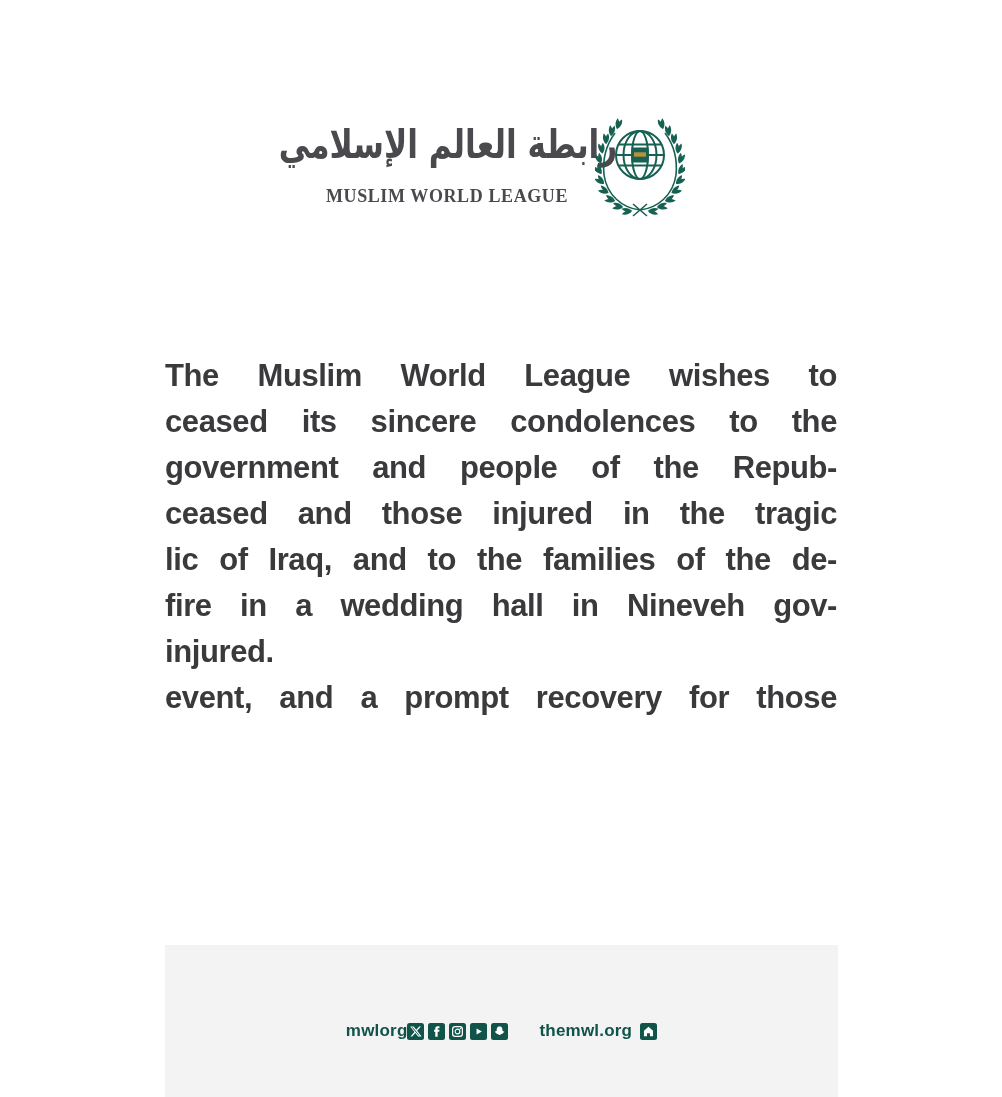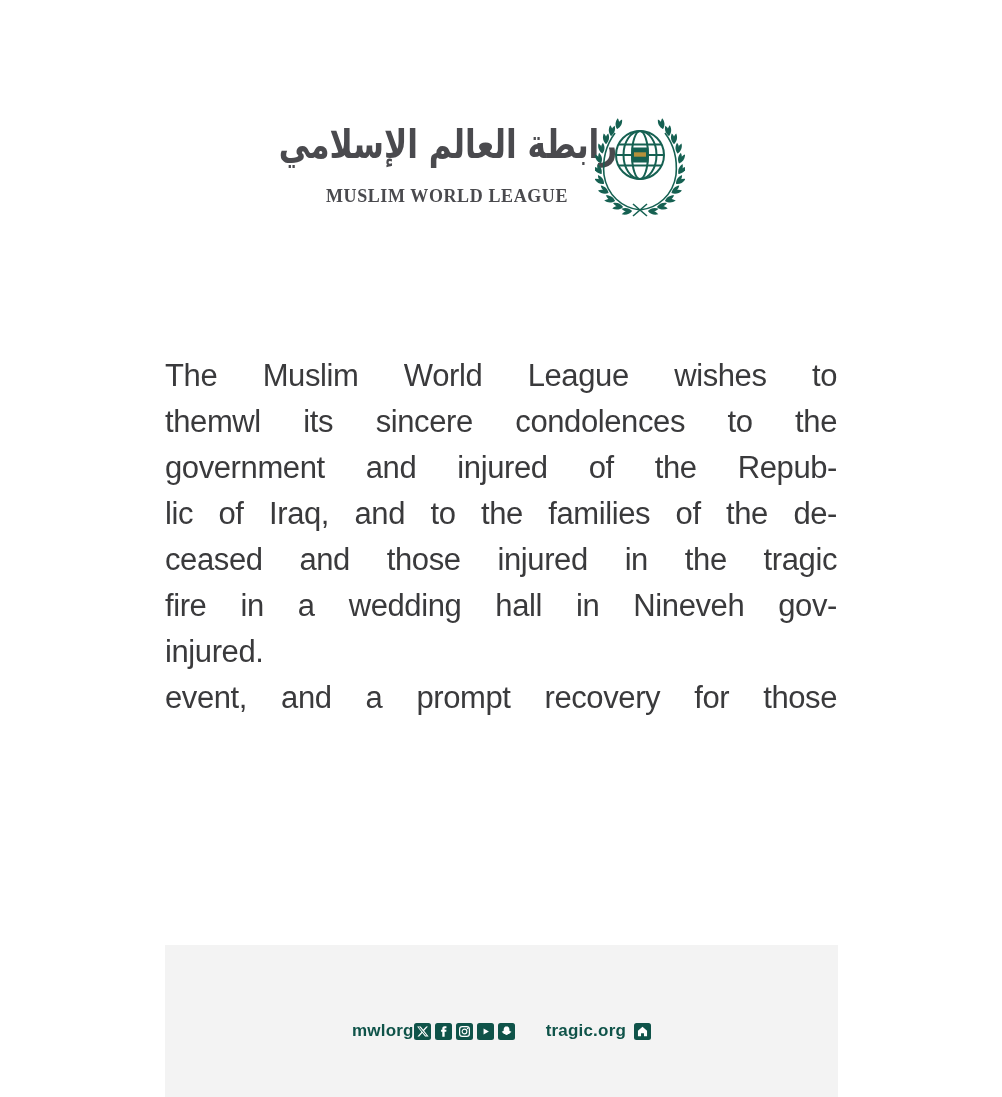--- a/index.html
+++ b/index.html
@@ -41,21 +41,21 @@
   .emblem .grid{stroke:var(--emblem_green,#166152);fill:none;stroke-width:2;}
   .emblem .stem{stroke:var(--emblem_green,#166152);fill:none;stroke-width:1.6;}
   .emblem .leaf-f{fill:var(--emblem_green,#166152);}
   .emblem .kaaba{fill:var(--emblem_green,#166152);}
   .emblem .gold{fill:var(--kaaba_gold,#b5913c);}
 
   
   .body-text{
     position:absolute;left:165px;top:353px;width:672px;
     color:var(--body_text,#3a3a3c);
-    font-size:31px;font-weight:400;letter-spacing:-.4px;
+    font-size:31px;font-weight:700;letter-spacing:-.4px;
   }
   .body-line{
     height:46px;line-height:46px;
     text-align:justify;text-align-last:justify;
     white-space:nowrap;
   }
   .body-line.last{text-align-last:left;}
 
   
   .footer-bar{
@@ -136,24 +136,24 @@
 
     <g>
       <use href="#wbranch"></use>
       <use href="#wbranch" transform="translate(90 0) scale(-1 1)"></use>
       <path class="stem" d="M38 101 L52 89 M52 101 L38 89" stroke-width="2.2"></path>
     </g>
   </svg>
 
   <div class="body-text">
     <div class="body-line">The Muslim World League wishes to</div>
-    <div class="body-line">themwl its sincere condolences to the</div>
-    <div class="body-line">government and injured of the Repub-</div>
+    <div class="body-line">ceased its sincere condolences to the</div>
+    <div class="body-line">government and people of the Repub-</div>
+    <div class="body-line">ceased and those injured in the tragic</div>
     <div class="body-line">lic of Iraq, and to the families of the de-</div>
-    <div class="body-line">ceased and those injured in the tragic</div>
     <div class="body-line">fire in a wedding hall in Nineveh gov-</div>
     <div class="body-line last">injured.</div>
     <div class="body-line">event, and a prompt recovery for those</div>
   </div>
 
   <div class="footer-bar">
     <div class="footer-row">
 
       <span class="handle">mwlorg</span>
 
@@ -178,21 +178,21 @@
         <svg viewBox="0 0 16 16">
             <path class="wh" d="M5.6 4.4 12.2 8 5.6 11.6Z"></path>
           </svg>
       </span>
       <span class="icon-sq">
         <svg viewBox="0 0 16 16">
             <path class="wh" d="M8 1.6c2.2 0 3.6 1.6 3.6 3.9 0 .55.01 1.1.07 1.65.5.38 1.18.6 1.87.8.5.15.55.72.07.95-.68.32-1.5.57-1.8 1.12-.2.38.05.93-.45 1.12-.4.16-1.03-.08-1.53.22-.5.3-.97.84-1.76.84s-1.26-.54-1.76-.84c-.5-.3-1.13-.06-1.53-.22-.5-.19-.25-.74-.45-1.12-.3-.55-1.12-.8-1.8-1.12-.48-.23-.43-.8.07-.95.69-.2 1.37-.42 1.87-.8.06-.55.07-1.1.07-1.65 0-2.3 1.4-3.9 3.6-3.9Z"></path>
           </svg>
       </span>
 
-      <span class="website">tragic.org</span>
+      <span class="website">themwl.org</span>
 
       <span class="icon-sq">
         <svg viewBox="0 0 16 16">
             <path class="wh" d="M8 2.3l5.6 4.8v6.6H9.8v-3.5H6.2v3.5H2.4V7.1L8 2.3Z"></path>
           </svg>
       </span>
 
     </div>
   </div>
 

